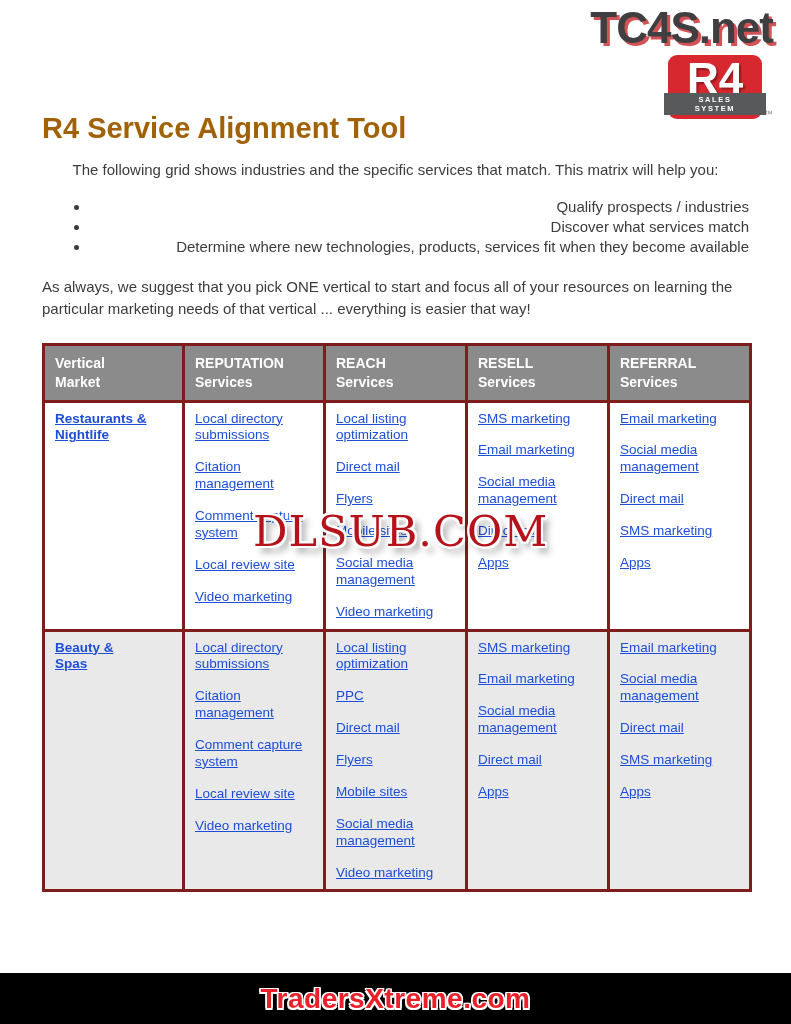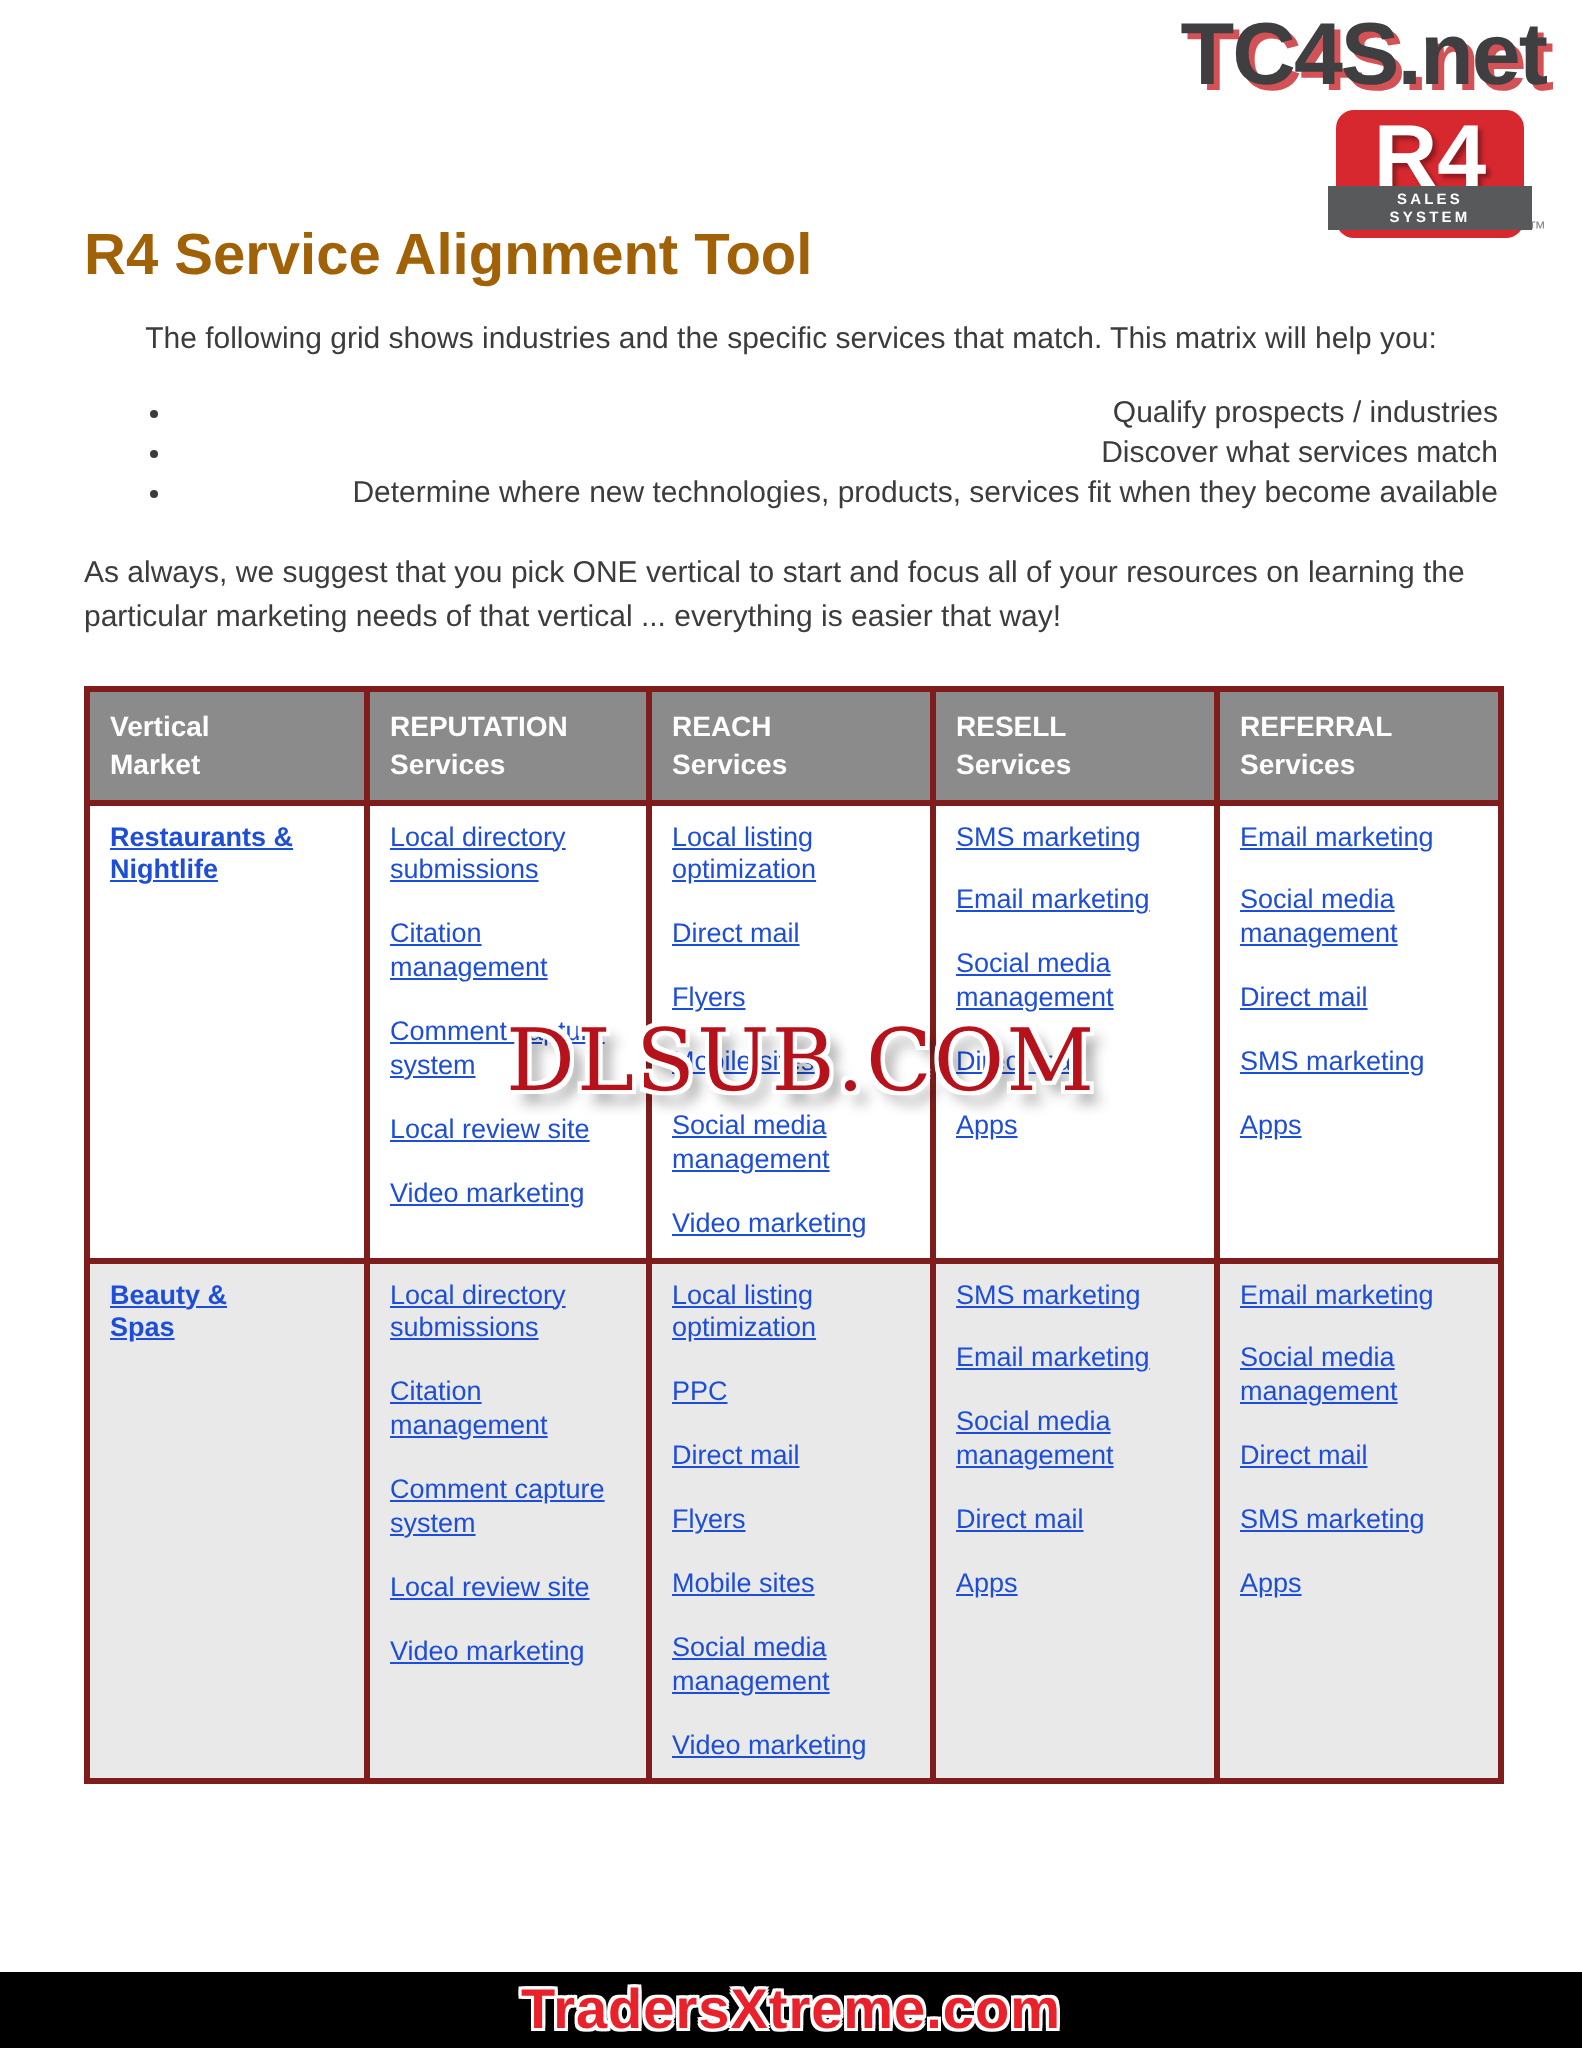--- a/index.html
+++ b/index.html
@@ -62,21 +62,21 @@
     color:var(--watermark_red, #b5121b);
     text-shadow:
       -2px -2px 0 #fff, 2px -2px 0 #fff, -2px 2px 0 #fff, 2px 2px 0 #fff,
       -2px 0 0 #fff, 2px 0 0 #fff, 0 -2px 0 #fff, 0 2px 0 #fff,
       5px 6px 7px rgba(0,0,0,0.45);
     pointer-events:none;
   }
 
   
   .footer-bar {
-    position:absolute; left:0; right:0; bottom:0; height:38px;
+    position:absolute; left:0; right:0; bottom:0; height:51px;
     background:var(--footer_bg, #000);
     display:flex; align-items:center; justify-content:center;
   }
   .footer-text {
     font-size:28px; font-weight:bold; letter-spacing:0.5px;
     color:var(--footer_red, #e8212b);
     text-shadow:
       -1.5px -1.5px 0 #fff, 1.5px -1.5px 0 #fff, -1.5px 1.5px 0 #fff, 1.5px 1.5px 0 #fff,
       -1.5px 0 0 #fff, 1.5px 0 0 #fff, 0 -1.5px 0 #fff, 0 1.5px 0 #fff;
   }

